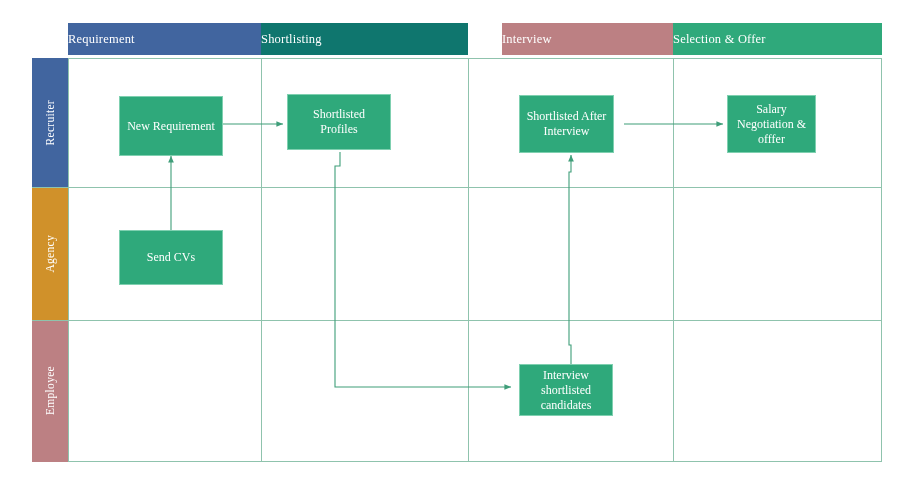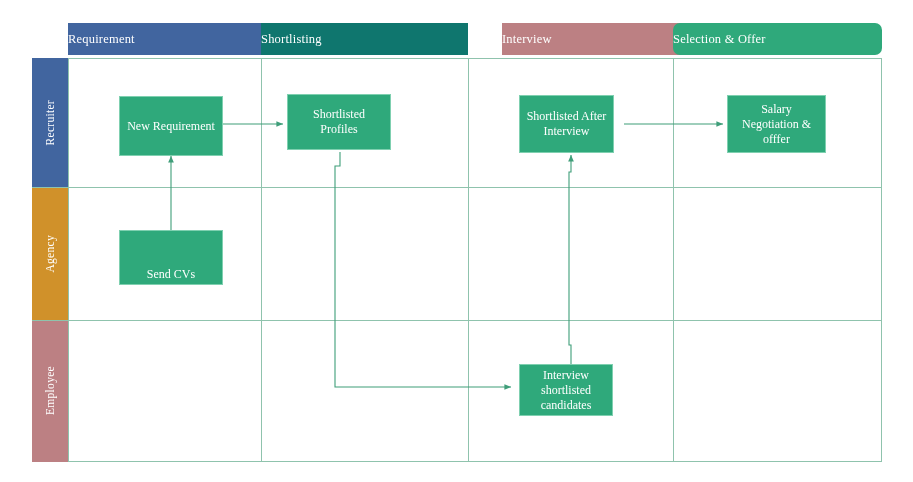--- a/index.html
+++ b/index.html
@@ -102,21 +102,21 @@
 
   <div class="phase-header" style="left:68px; width:193px; background:#41659F;">
     <span>Requirement</span>
   </div>
   <div class="phase-header" style="left:261px; width:207px; background:#0f766e;">
     <span>Shortlisting</span>
   </div>
   <div class="phase-header" style="left:468px; width:205px; background:#BC8083;margin-left:34px;">
     <span>Interview</span>
   </div>
-  <div class="phase-header" style="left:673px; width:209px; background:#2FA97B;border-radius:7px;">
+  <div class="phase-header" style="left:673px; width:209px; background:#2FA97B;">
     <span>Selection &amp; Offer</span>
   </div>
 
   <div class="lane-label" style="top:58px; height:129px; background:#41659F;">
     <span>Recruiter</span>
   </div>
   <div class="lane-label" style="top:187px; height:133px; background:#D0912A;">
     <span>Agency</span>
   </div>
   <div class="lane-label" style="top:320px; height:142px; background:#BC8083;">
@@ -165,25 +165,25 @@
   </div>
 
   <div class="proc-box" style="left:287px; top:94px; width:104px; height:56px;">
     <span>Shortlisted Profiles</span>
   </div>
 
   <div class="proc-box" style="left:519px; top:95px; width:95px; height:58px;">
     <span>Shortlisted After Interview</span>
   </div>
 
-  <div class="proc-box" style="left:727px; top:95px; width:99px; height:58px;">
+  <div class="proc-box" style="left:727px; top:95px; width:89px; height:58px;">
     <span>Salary Negotiation &amp; offfer</span>
   </div>
 
-  <div class="proc-box" style="left:119px; top:230px; width:104px; height:55px;align-items:flex-end;">
+  <div class="proc-box" style="left:119px; top:230px; width:104px; height:55px;">
     <span>Send CVs</span>
   </div>
 
   <div class="proc-box" style="left:519px; top:364px; width:94px; height:52px;">
     <span>Interview shortlisted candidates</span>
   </div>
 
 </div>
 
 </body></html>

